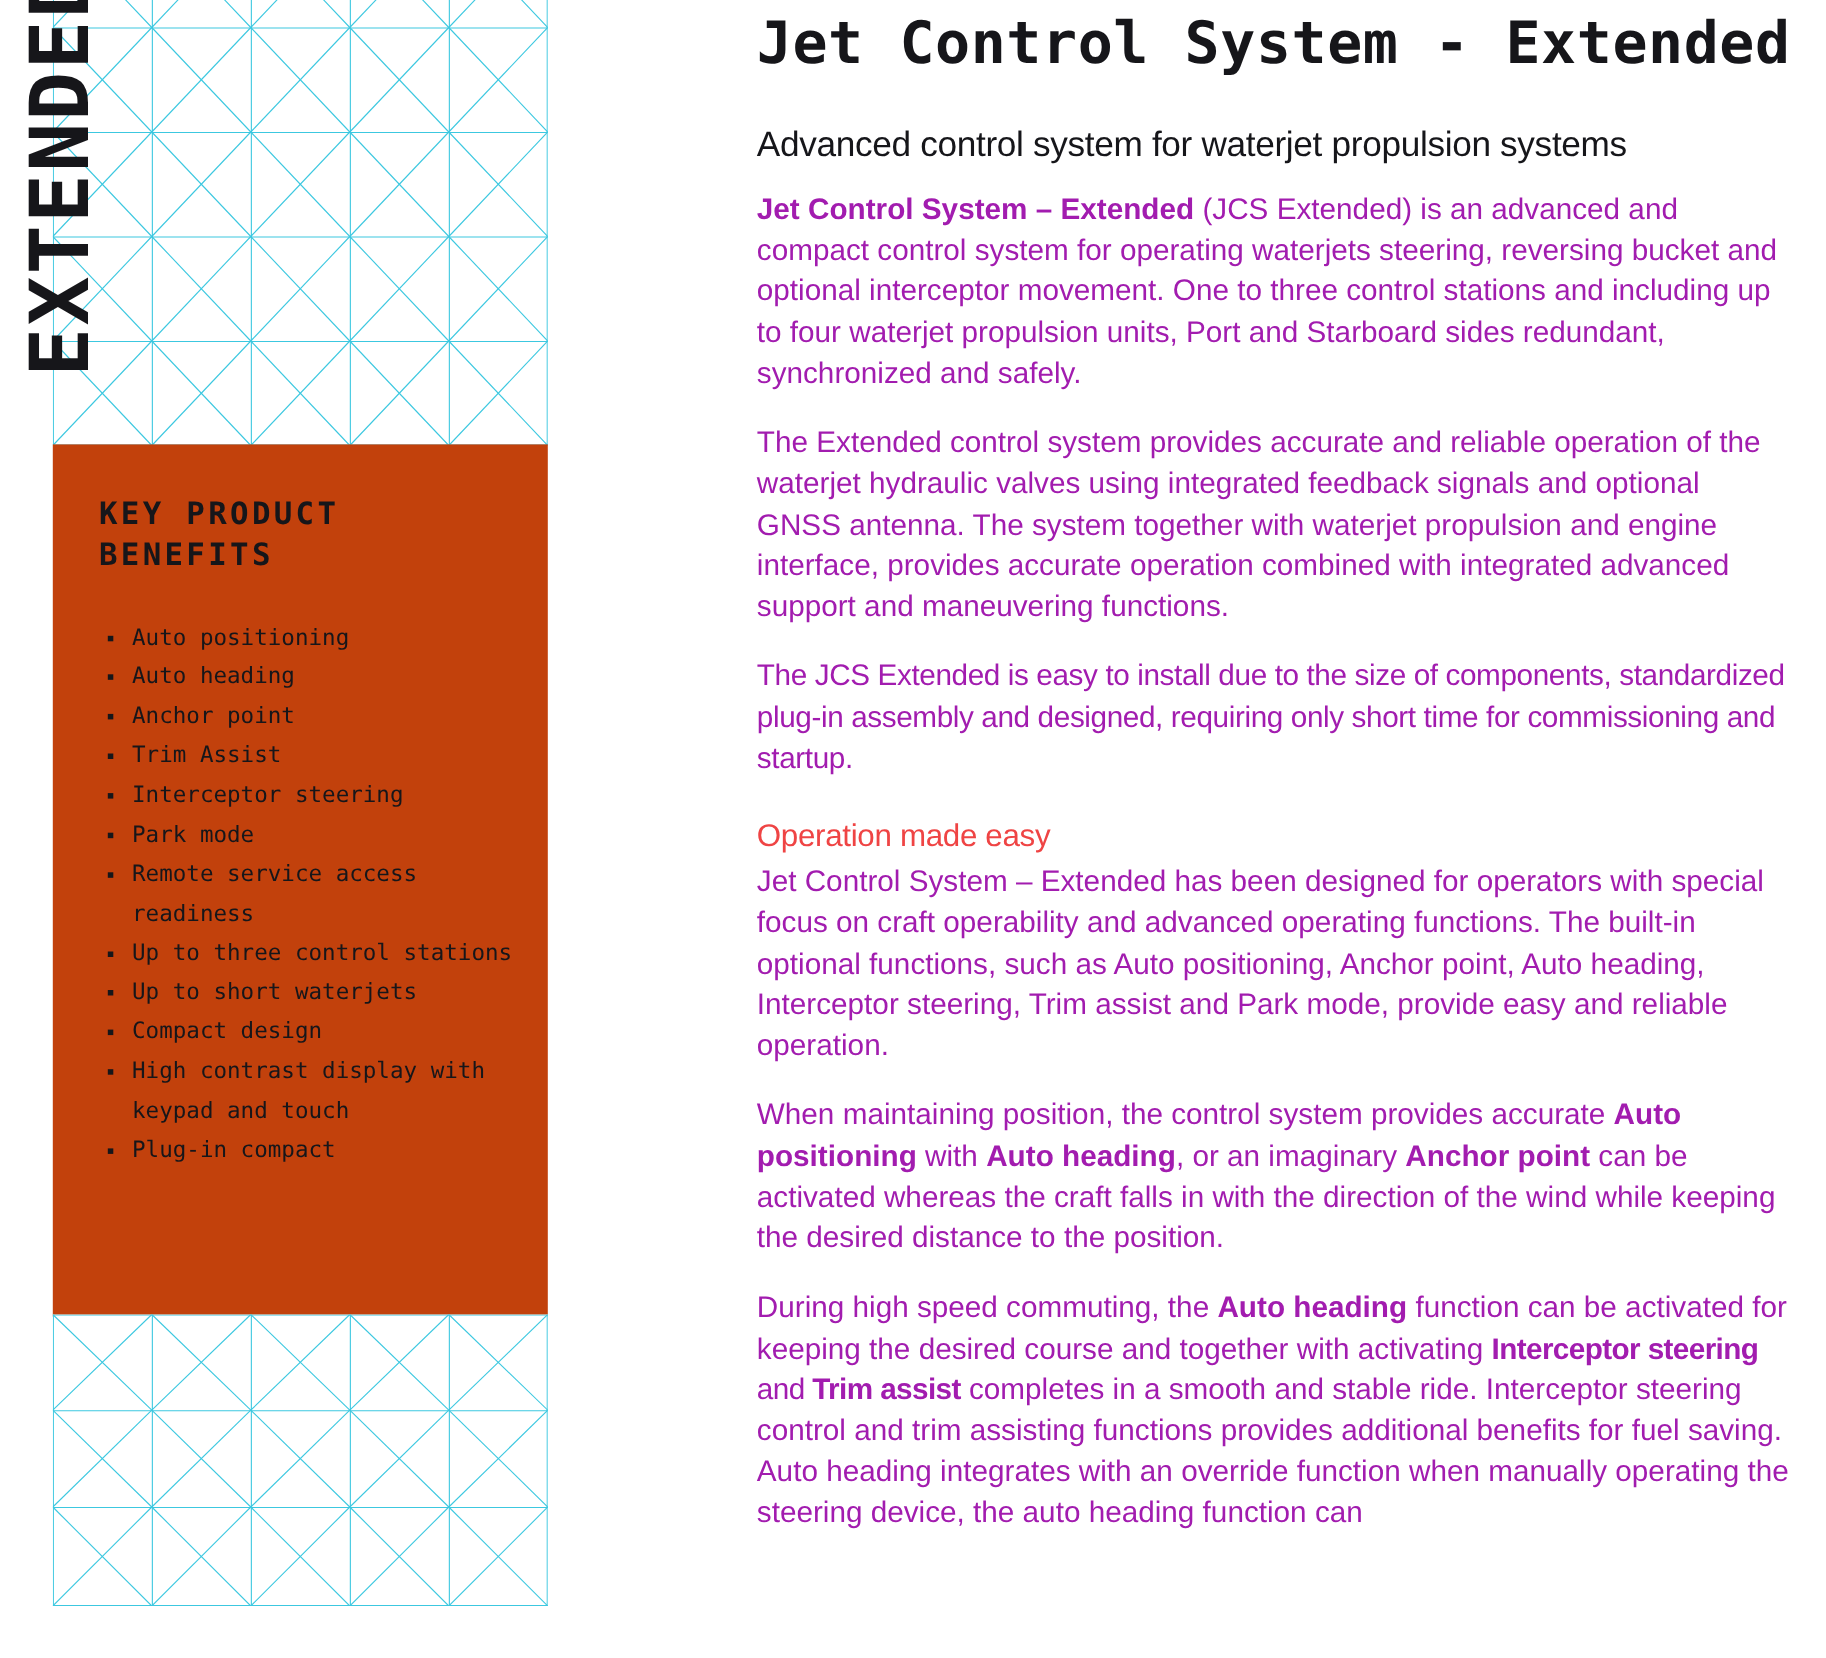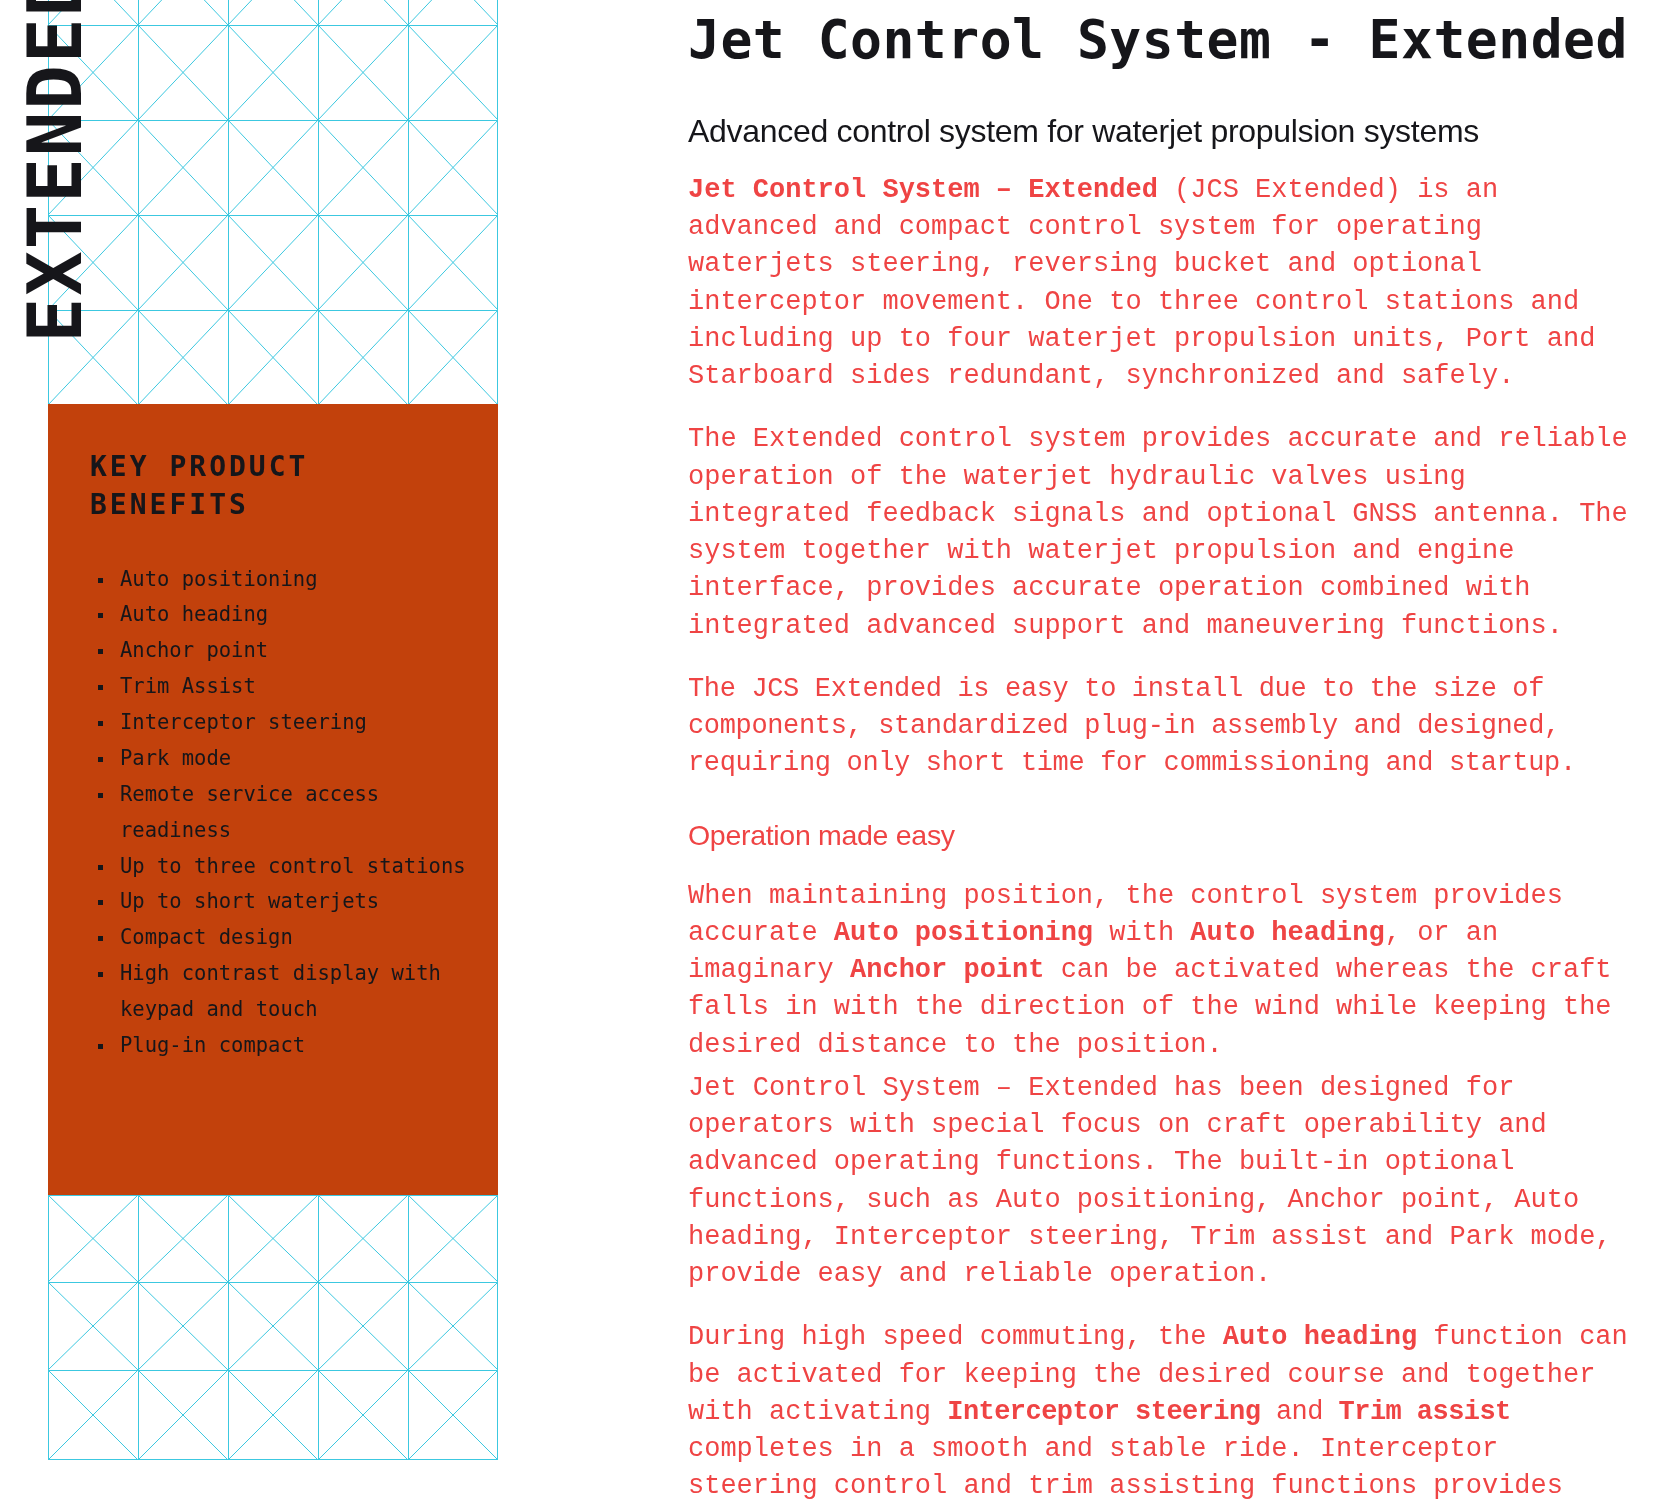--- a/index.html
+++ b/index.html
@@ -127,24 +127,24 @@
   #doc-subtitle {
     font-family: "Liberation Sans", sans-serif;
     font-size: 32px;
     font-weight: 400;
     color: #16161a;
     margin: 42px 0 0 0;
     letter-spacing: -0.3px;
   }
 
   .para {
-    font-family: Liberation Mono, monospace;
+    font-family: Liberation Sans, sans-serif;
     font-size: 27px;
     line-height: 1.38;
-    color: #ef4444;
+    color: #a21caf;
     margin: 22px 0 0 0;
     text-align: left;
   }
   .para.tight {
     margin-top: 26px;
   }
   .para b {
     font-weight: 700;
   }
 
@@ -323,19 +323,19 @@
   <h2 id="doc-subtitle">Advanced control system for waterjet propulsion systems</h2>
 
   <p class="para"><b>Jet Control System – Extended</b><span> (JCS Extended) is an advanced and compact control system for operating waterjets steering, reversing bucket and optional interceptor movement. One to three control stations and including up to four waterjet propulsion units, Port and Starboard sides redundant, synchronized and safely.</span></p>
 
   <p class="para tight">The Extended control system provides accurate and reliable operation of the waterjet hydraulic valves using integrated feedback signals and optional GNSS antenna. The system together with waterjet propulsion and engine interface, provides accurate operation combined with integrated advanced support and maneuvering functions.</p>
 
   <p class="para tight" id="para-commissioning">The JCS Extended is easy to install due to the size of components, standardized plug-in assembly and designed, requiring only short time for commissioning and startup.</p>
 
   <h3 id="section-heading">Operation made easy</h3>
 
+  <p class="para" id="para-operation">Jet Control System – Extended has been designed for operators with special focus on craft operability and advanced operating functions. The built-in optional functions, such as Auto positioning, Anchor point, Auto heading, Interceptor steering, Trim assist and Park mode, provide easy and reliable operation.</p>
+
   <p class="para tight"><span>When maintaining position, the control system provides accurate </span><b>Auto positioning</b><span> with </span><b>Auto heading</b><span>, or an imaginary </span><b>Anchor point</b><span> can be activated whereas the craft falls in with the direction of the wind while keeping the desired distance to the position.</span></p>
 
-  <p class="para" id="para-operation">Jet Control System – Extended has been designed for operators with special focus on craft operability and advanced operating functions. The built-in optional functions, such as Auto positioning, Anchor point, Auto heading, Interceptor steering, Trim assist and Park mode, provide easy and reliable operation.</p>
-
   <p class="para tight" id="para-highspeed"><span>During high speed commuting, the </span><b>Auto heading</b><span> function can be activated for keeping the desired course and together with activating </span><b class="squeeze">Interceptor steering</b><span class="squeeze"> and </span><b class="squeeze">Trim assist</b><span> completes in a smooth and stable ride. Interceptor steering control and trim assisting functions provides additional benefits for fuel saving. Auto heading integrates with an override function when manually operating the steering device, the auto heading function can</span></p>
 
 </div>
 
 </body></html>

